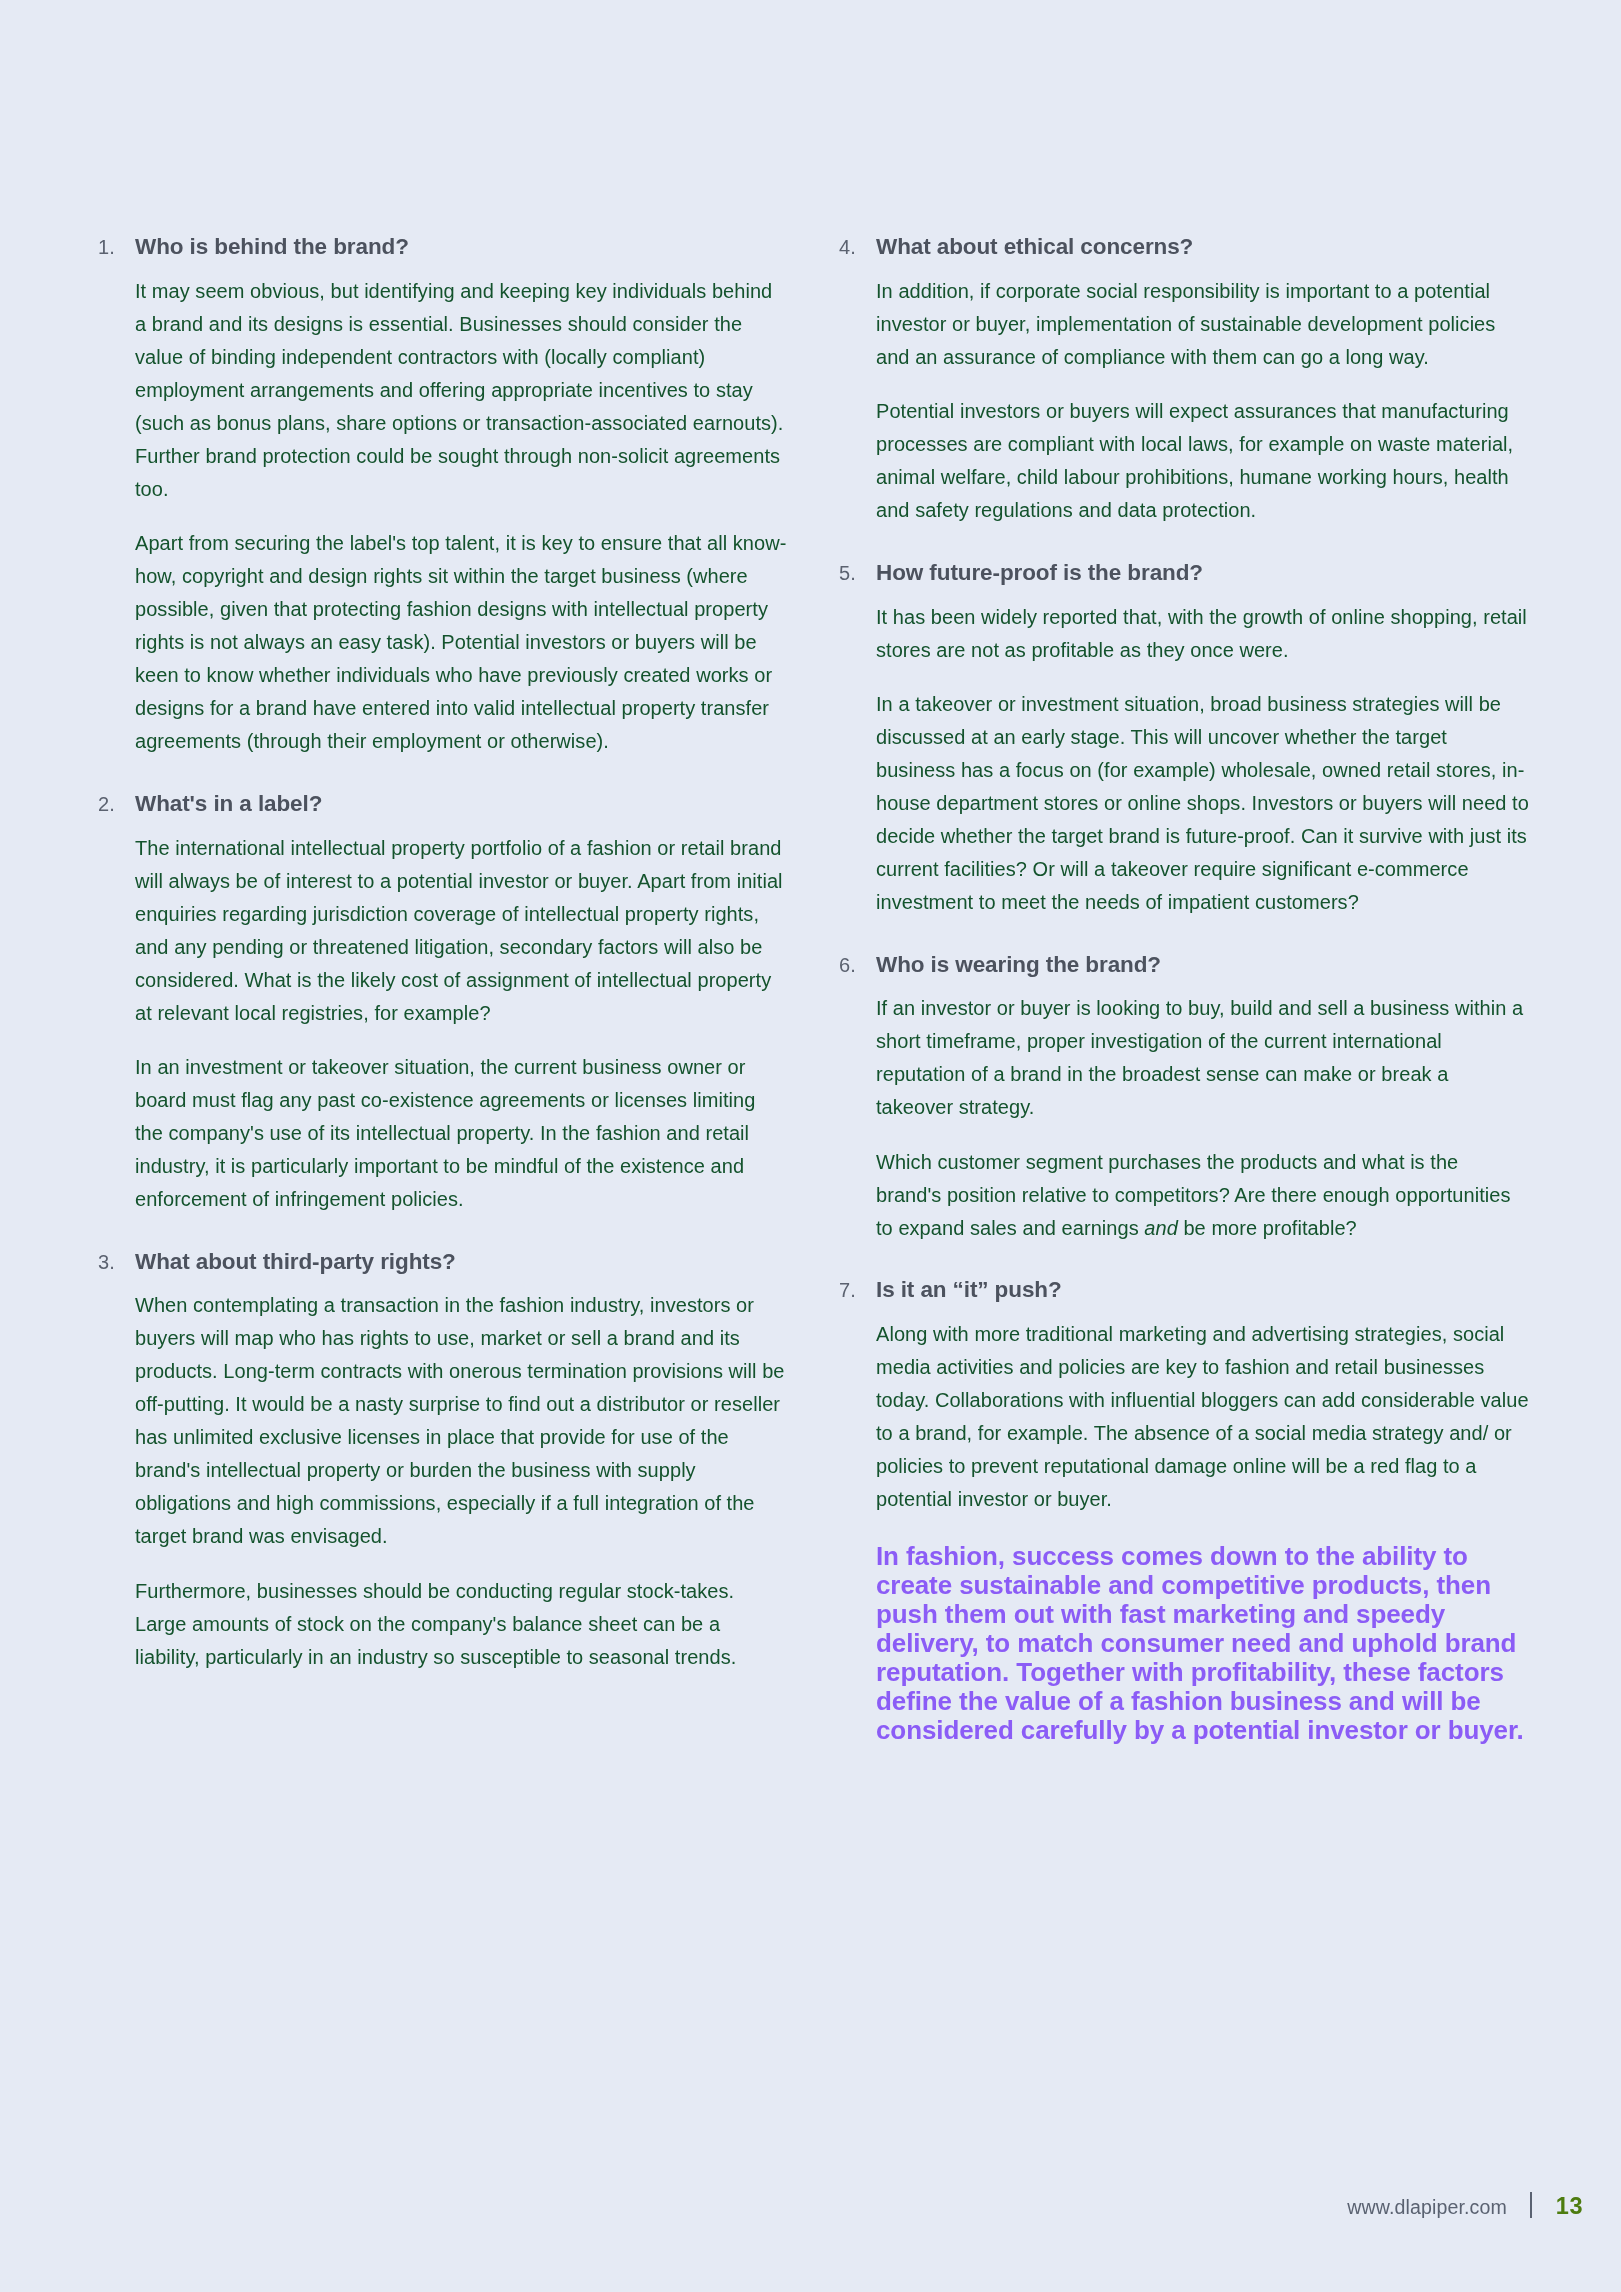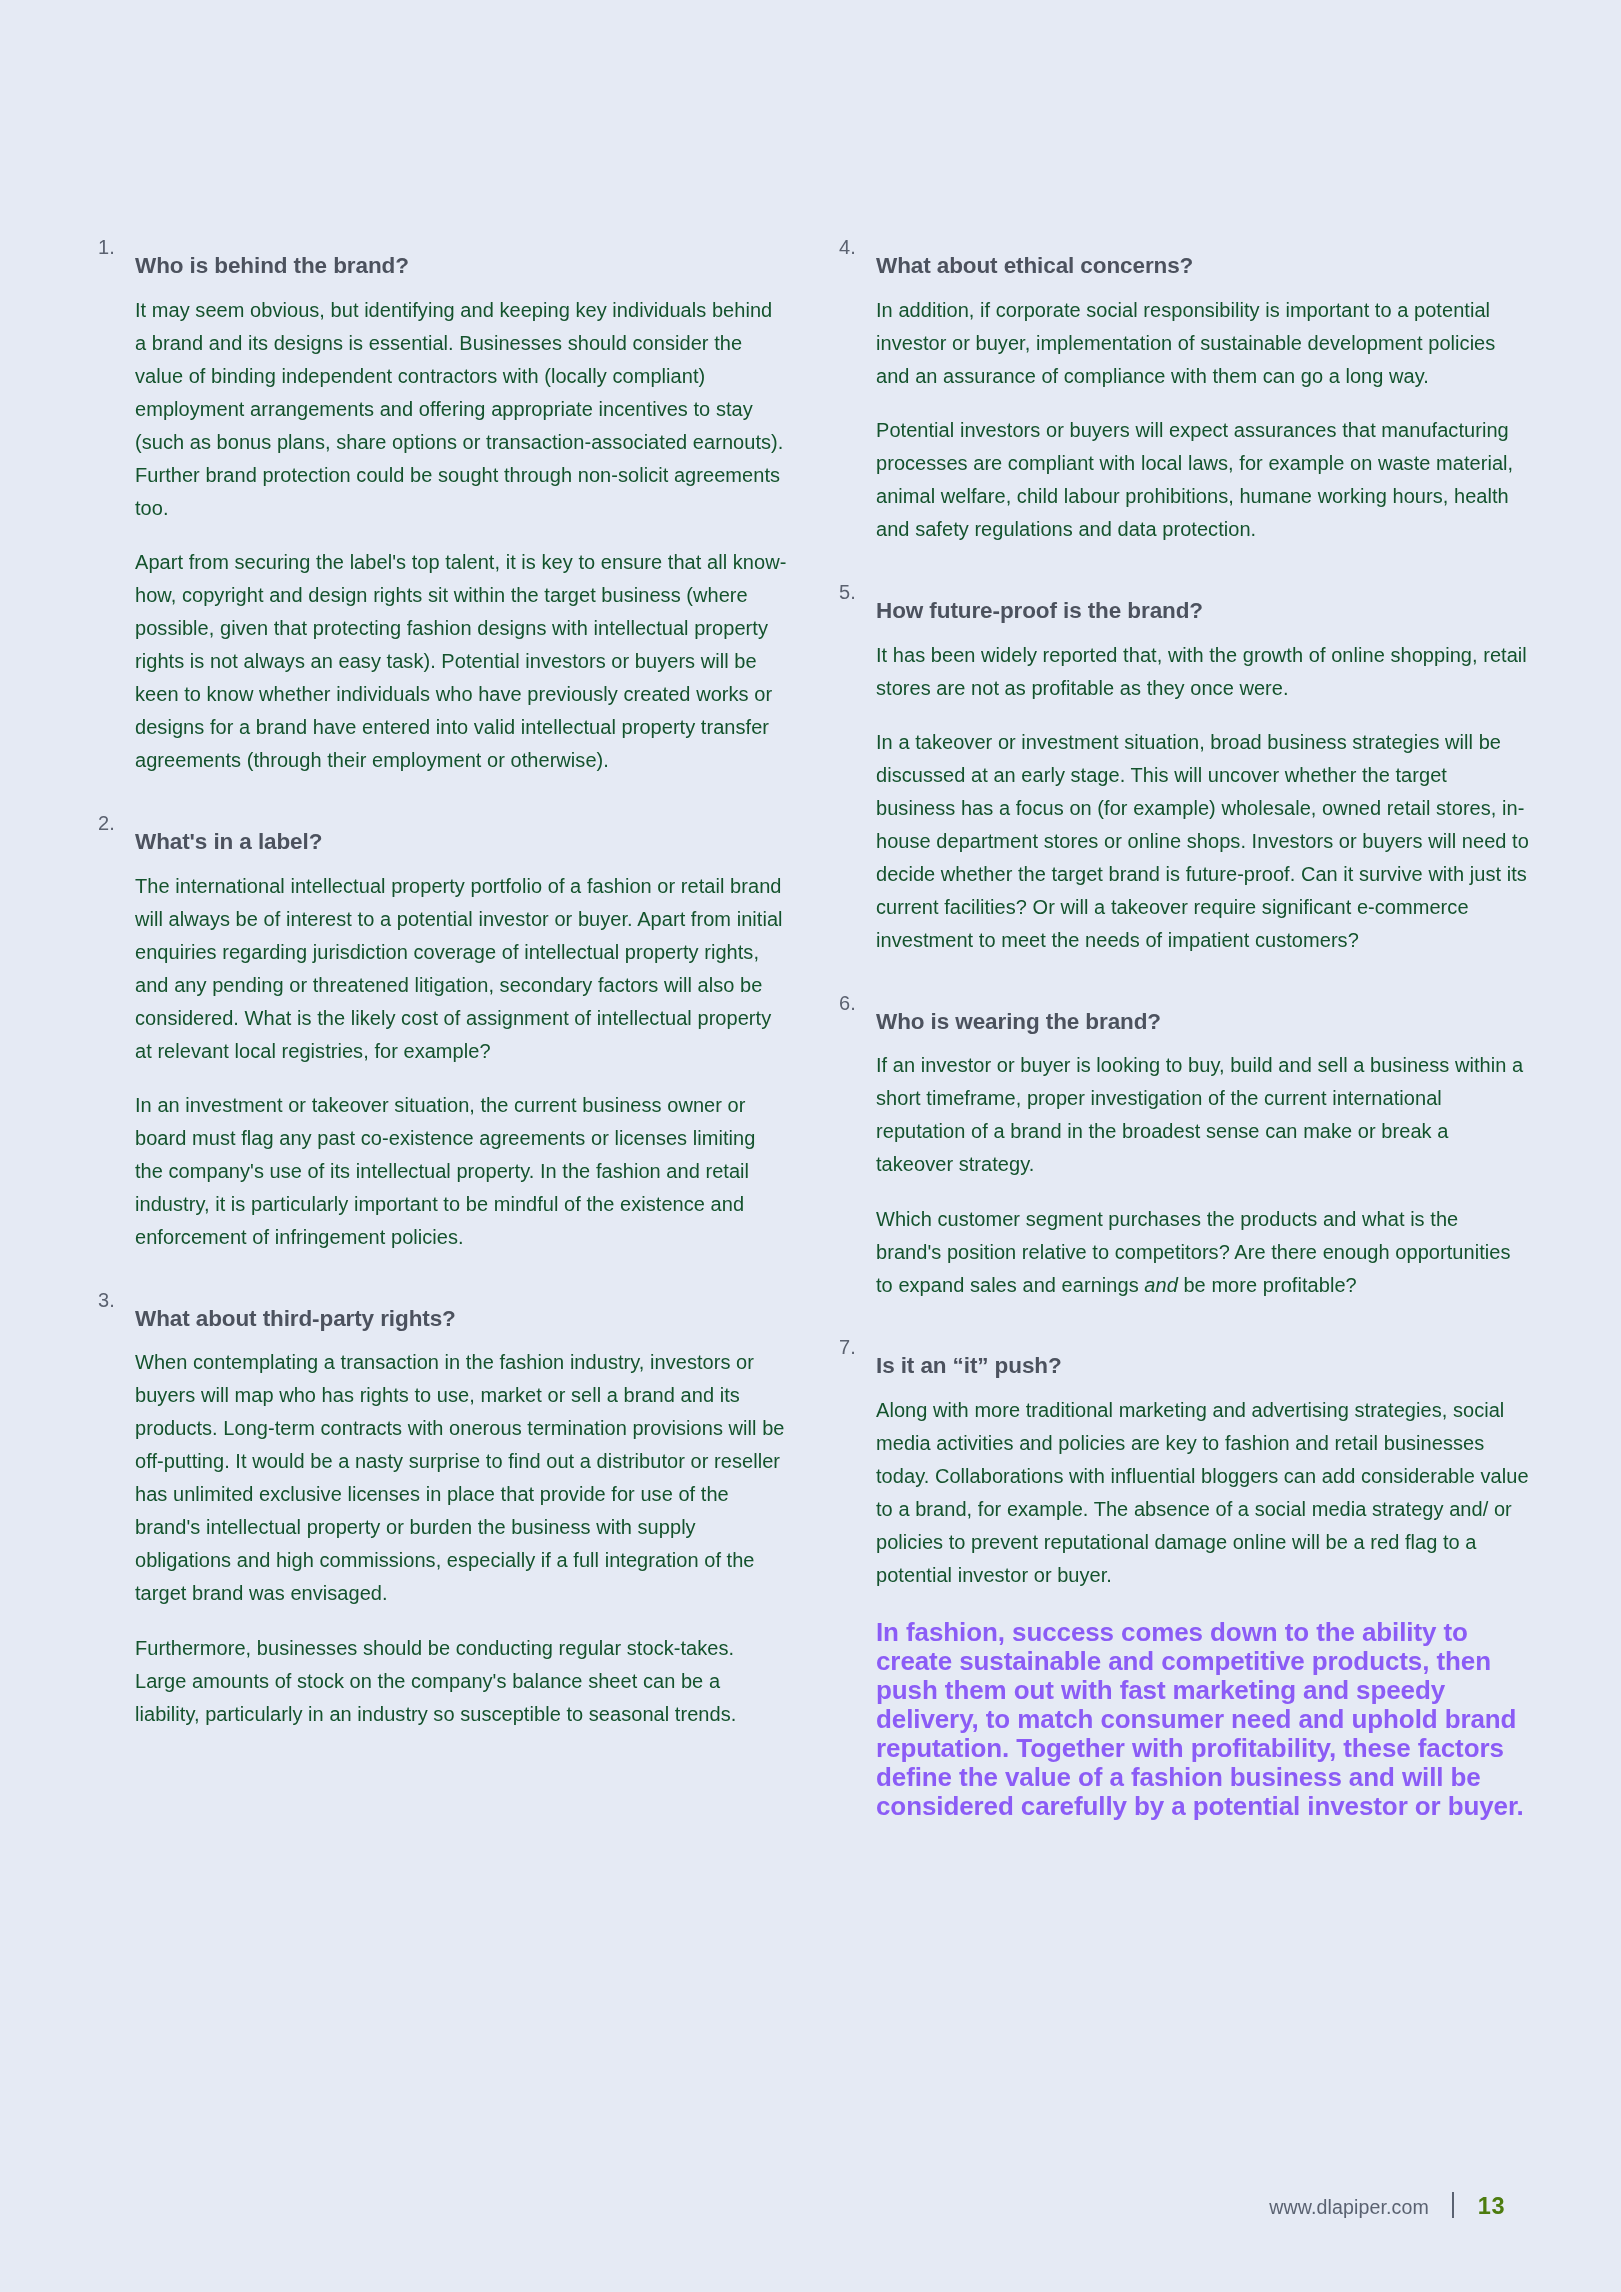--- a/index.html
+++ b/index.html
@@ -29,21 +29,21 @@
   .num {
     width:37px;
     flex:0 0 37px;
     text-align:left;
     font-size:20px;
     line-height:32px;
     color:#5b6270;
     font-weight:400;
     letter-spacing:0.2px;
   }
-  .body { flex:1 1 auto;margin-top:19px; }
+  .body { flex:1 1 auto; }
 
   h3.qhead {
     font-size:22.5px;
     line-height:32px;
     font-weight:700;
     color:#4c525e;
     letter-spacing:-0.1px;
     margin-bottom:11.8px;
   }
   p.para {
@@ -65,21 +65,21 @@
     font-weight:700;
     color:#8b5cf6;
     letter-spacing:-0.1px;
     margin-top:25.5px;
   }
 
   .footer {
     position:absolute;
     left:0; right:0;
     bottom:73px;
-    padding-right:116px;
+    padding-right:38px;
     display:flex;
     justify-content:flex-end;
     align-items:baseline;
     gap:0;
   }
   .footer .url {
     font-size:19.6px;
     color:#5a6271;
     font-weight:400;
     letter-spacing:0.1px;

